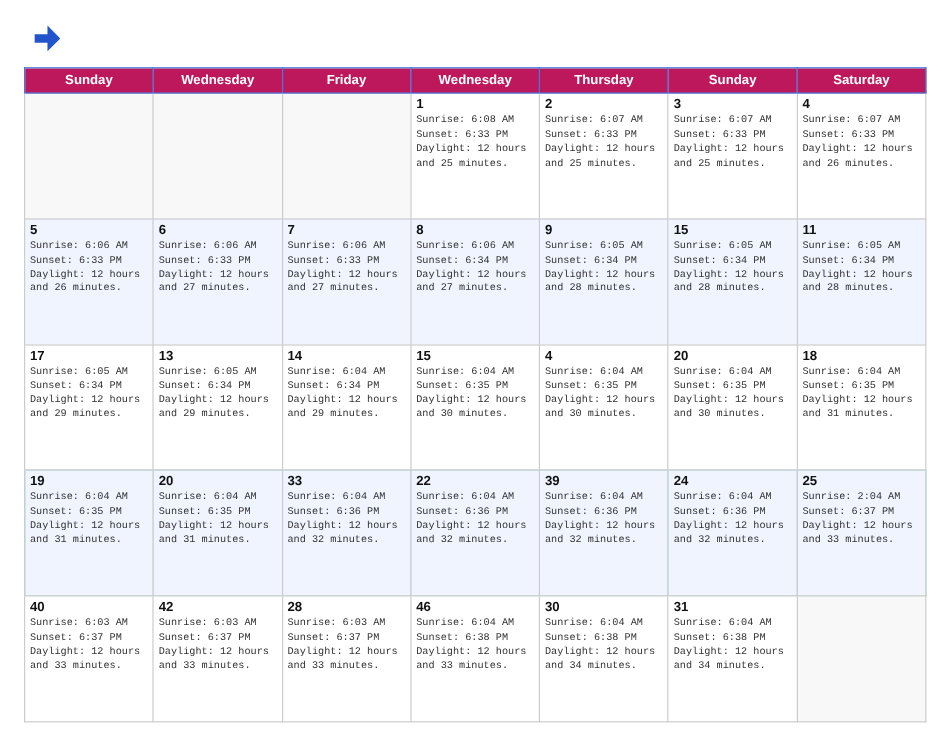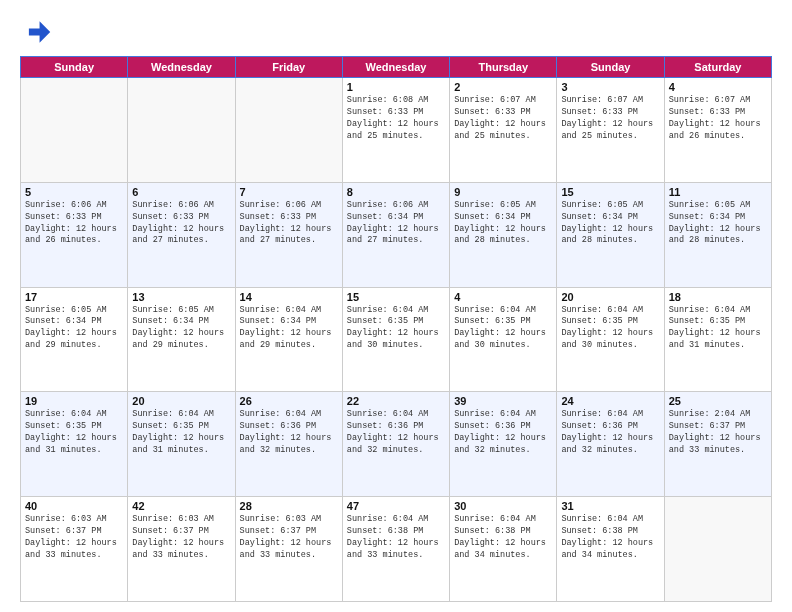--- a/index.html
+++ b/index.html
@@ -278,21 +278,21 @@
 and 31 minutes.</div>
           </td>
           <td>
             <span class="day-num">20</span>
             <div class="day-info">Sunrise: 6:04 AM
 Sunset: 6:35 PM
 Daylight: 12 hours
 and 31 minutes.</div>
           </td>
           <td>
-            <span class="day-num">26</span>
+            <span class="day-num">33</span>
             <div class="day-info">Sunrise: 6:04 AM
 Sunset: 6:36 PM
 Daylight: 12 hours
 and 32 minutes.</div>
           </td>
           <td>
             <span class="day-num">22</span>
             <div class="day-info">Sunrise: 6:04 AM
 Sunset: 6:36 PM
 Daylight: 12 hours
@@ -336,21 +336,21 @@
 and 33 minutes.</div>
           </td>
           <td>
             <span class="day-num">28</span>
             <div class="day-info">Sunrise: 6:03 AM
 Sunset: 6:37 PM
 Daylight: 12 hours
 and 33 minutes.</div>
           </td>
           <td>
-            <span class="day-num">47</span>
+            <span class="day-num">46</span>
             <div class="day-info">Sunrise: 6:04 AM
 Sunset: 6:38 PM
 Daylight: 12 hours
 and 33 minutes.</div>
           </td>
           <td>
             <span class="day-num">30</span>
             <div class="day-info">Sunrise: 6:04 AM
 Sunset: 6:38 PM
 Daylight: 12 hours

